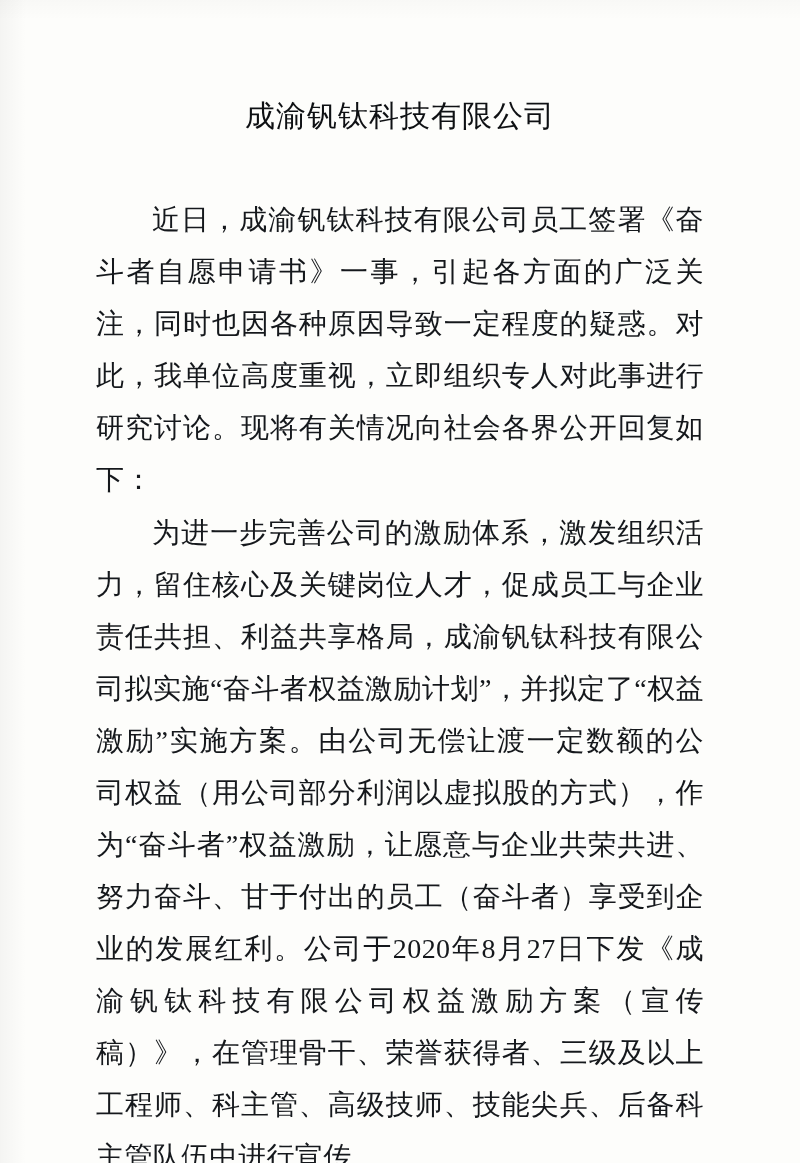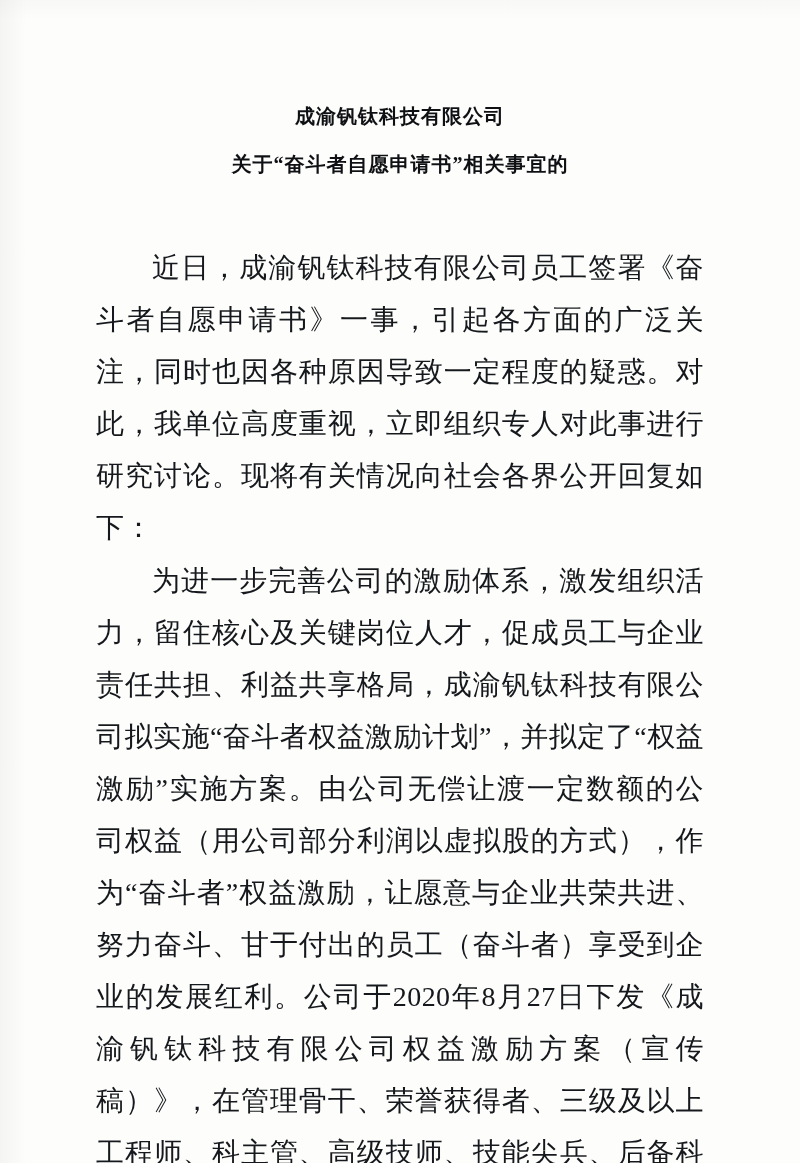--- a/index.html
+++ b/index.html
@@ -25,22 +25,22 @@
       linear-gradient(180deg, rgba(0,0,0,0.02) 0px, rgba(0,0,0,0.0) 20px),
       #fdfdfb;
   }
   .title-block {
     text-align: center;
     margin-top: 14px;
     margin-bottom: 54px;
   }
   .title-line {
     font-family: "Liberation Serif", "DejaVu Serif", serif;
-    font-weight: bold;
-    font-size: 20px;
+    font-weight: normal;
+    font-size: 30px;
     line-height: 48px;
     letter-spacing: 1px;
     color: #0e1013;
     white-space: pre;
   }
   .body-block {
     font-size: 28px;
     line-height: 52px;
     letter-spacing: 0.4px;
     text-align: justify;
@@ -53,21 +53,20 @@
     text-justify: inter-ideograph;
   }
 </style>
 </head>
 <body>
 
 <div class="page">
 
   <div class="title-block">
     <div class="title-line">成渝钒钛科技有限公司</div>
-    <div class="title-line">关于“奋斗者自愿申请书”相关事宜的</div>
   </div>
 
   <div class="body-block">
     <p class="para">近日，成渝钒钛科技有限公司员工签署《奋斗者自愿申请书》一事，引起各方面的广泛关注，同时也因各种原因导致一定程度的疑惑。对此，我单位高度重视，立即组织专人对此事进行研究讨论。现将有关情况向社会各界公开回复如下：</p>
     <p class="para">为进一步完善公司的激励体系，激发组织活力，留住核心及关键岗位人才，促成员工与企业责任共担、利益共享格局，成渝钒钛科技有限公司拟实施“奋斗者权益激励计划”，并拟定了“权益激励”实施方案。由公司无偿让渡一定数额的公司权益（用公司部分利润以虚拟股的方式），作为“奋斗者”权益激励，让愿意与企业共荣共进、努力奋斗、甘于付出的员工（奋斗者）享受到企业的发展红利。公司于2020年8月27日下发《成渝钒钛科技有限公司权益激励方案（宣传稿）》，在管理骨干、荣誉获得者、三级及以上工程师、科主管、高级技师、技能尖兵、后备科主管队伍中进行宣传。</p>
   </div>
 
 </div>
 
 </body></html>

